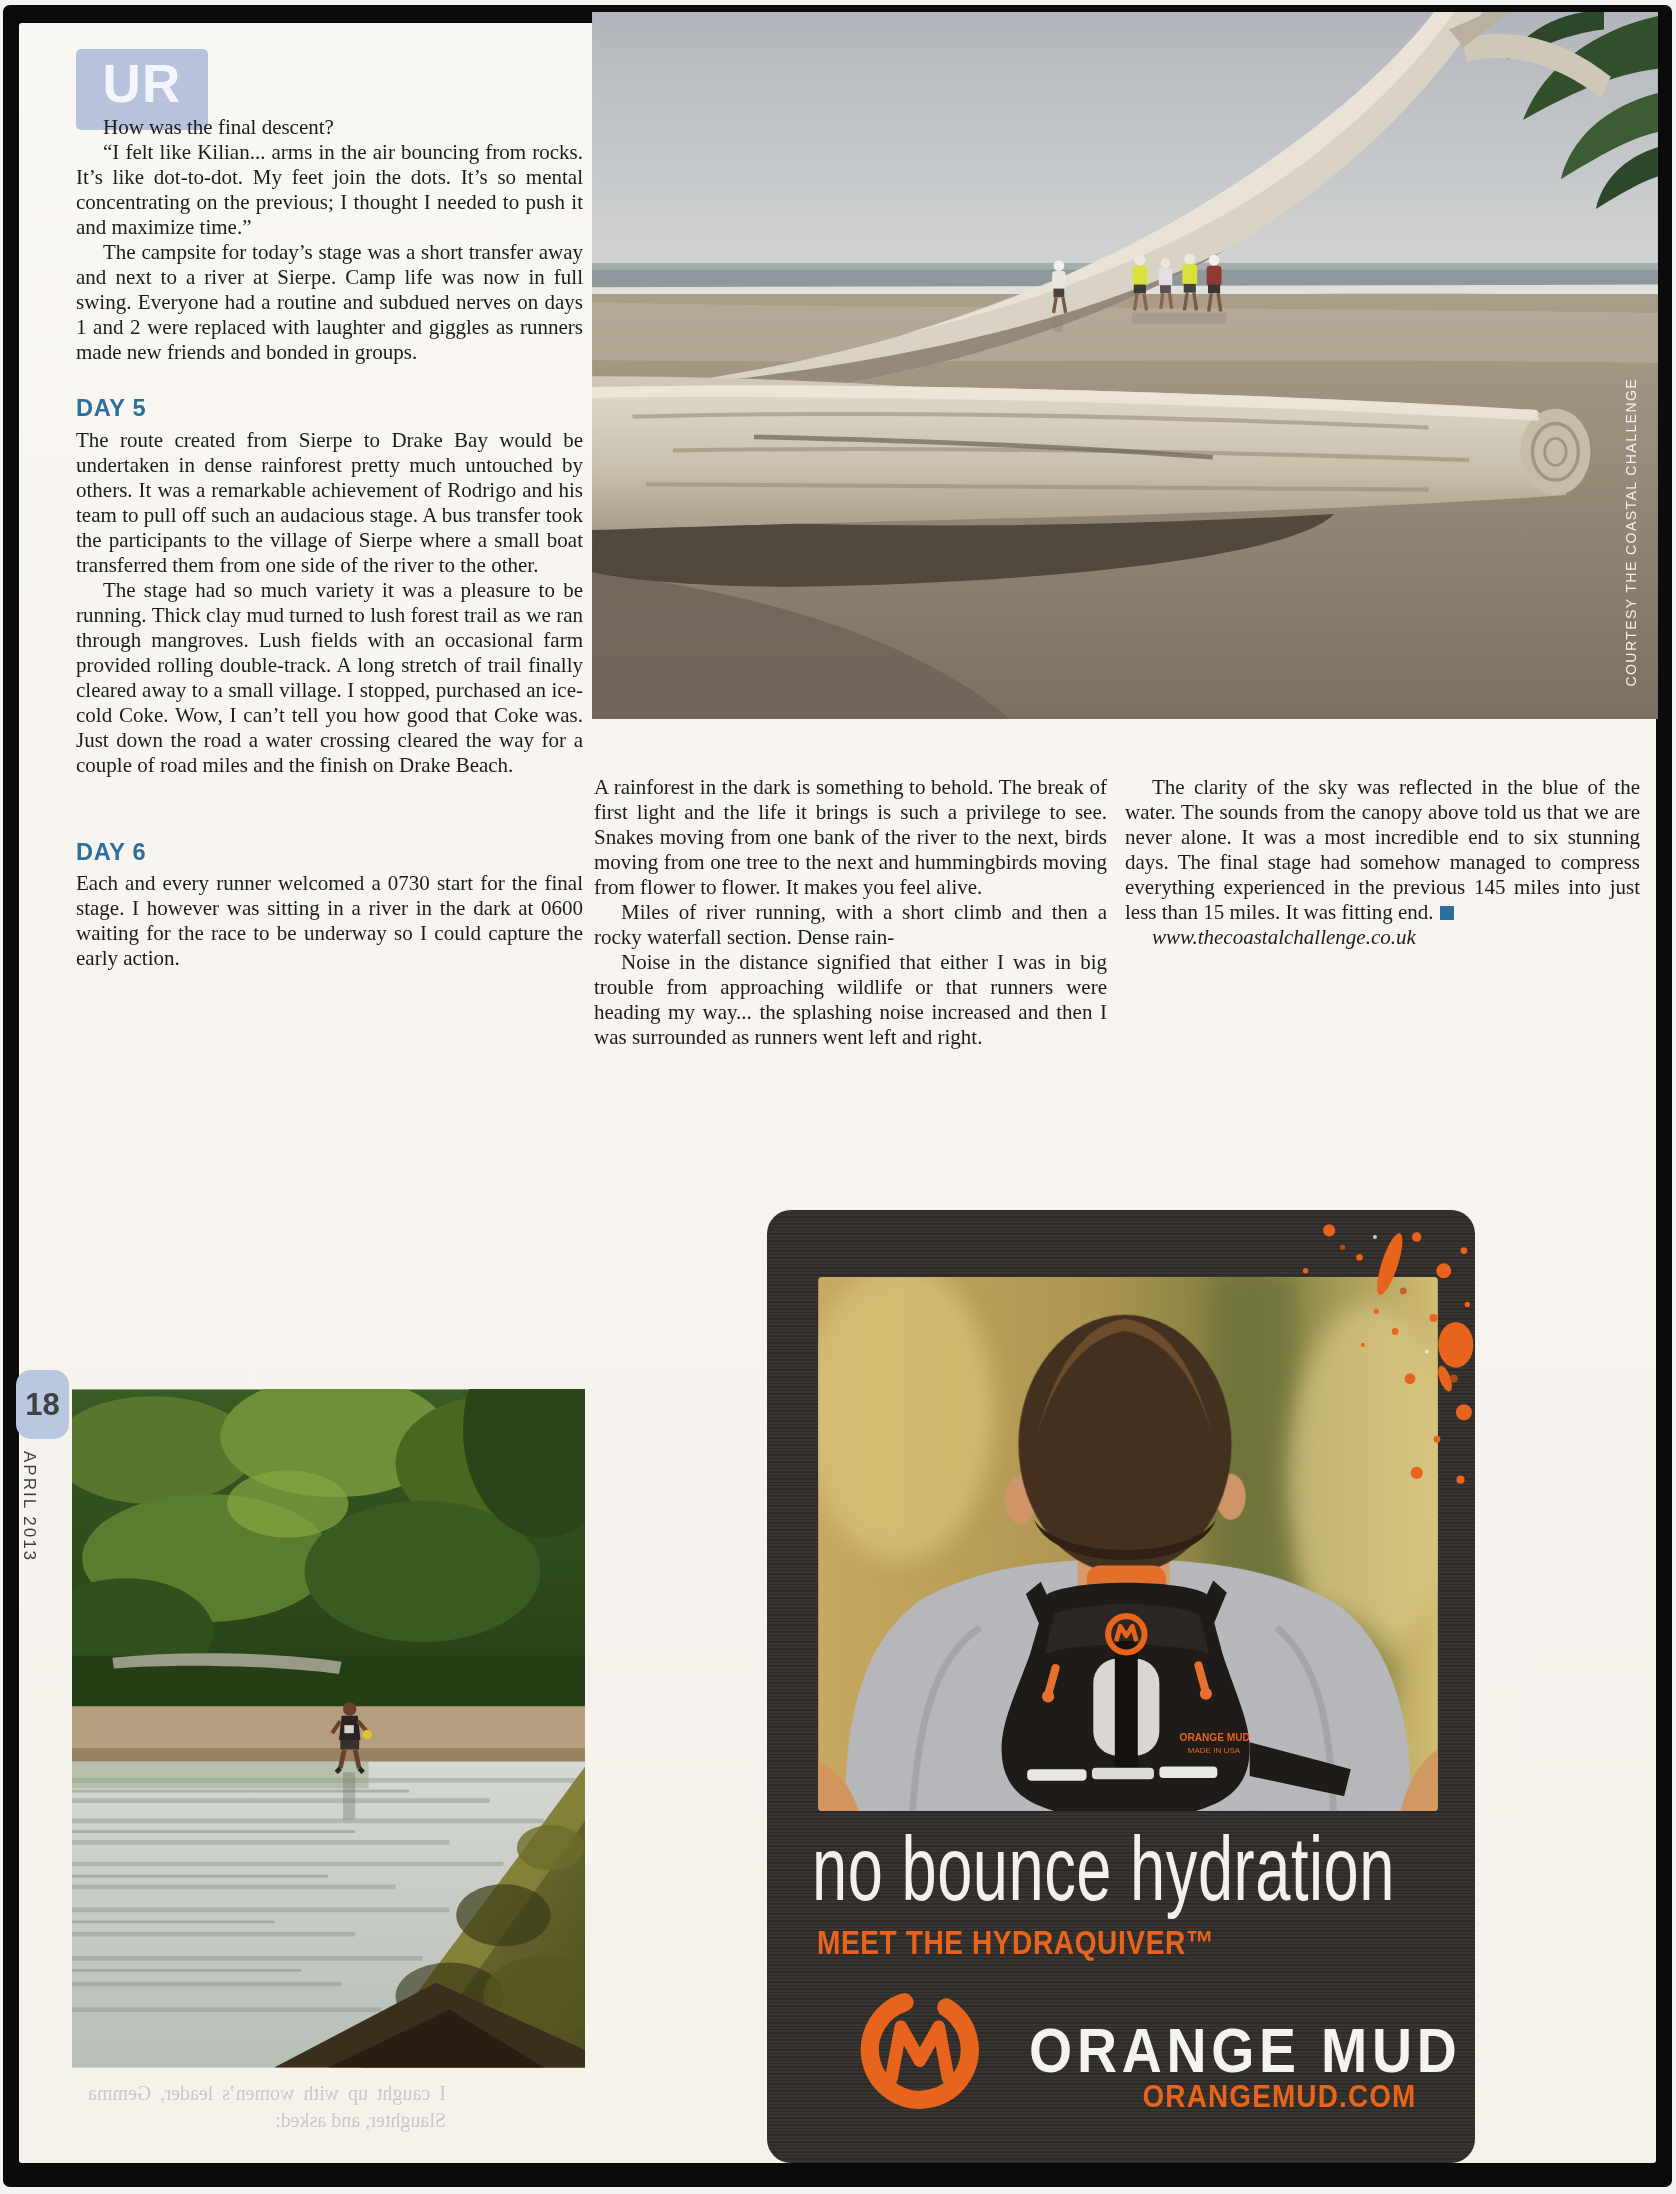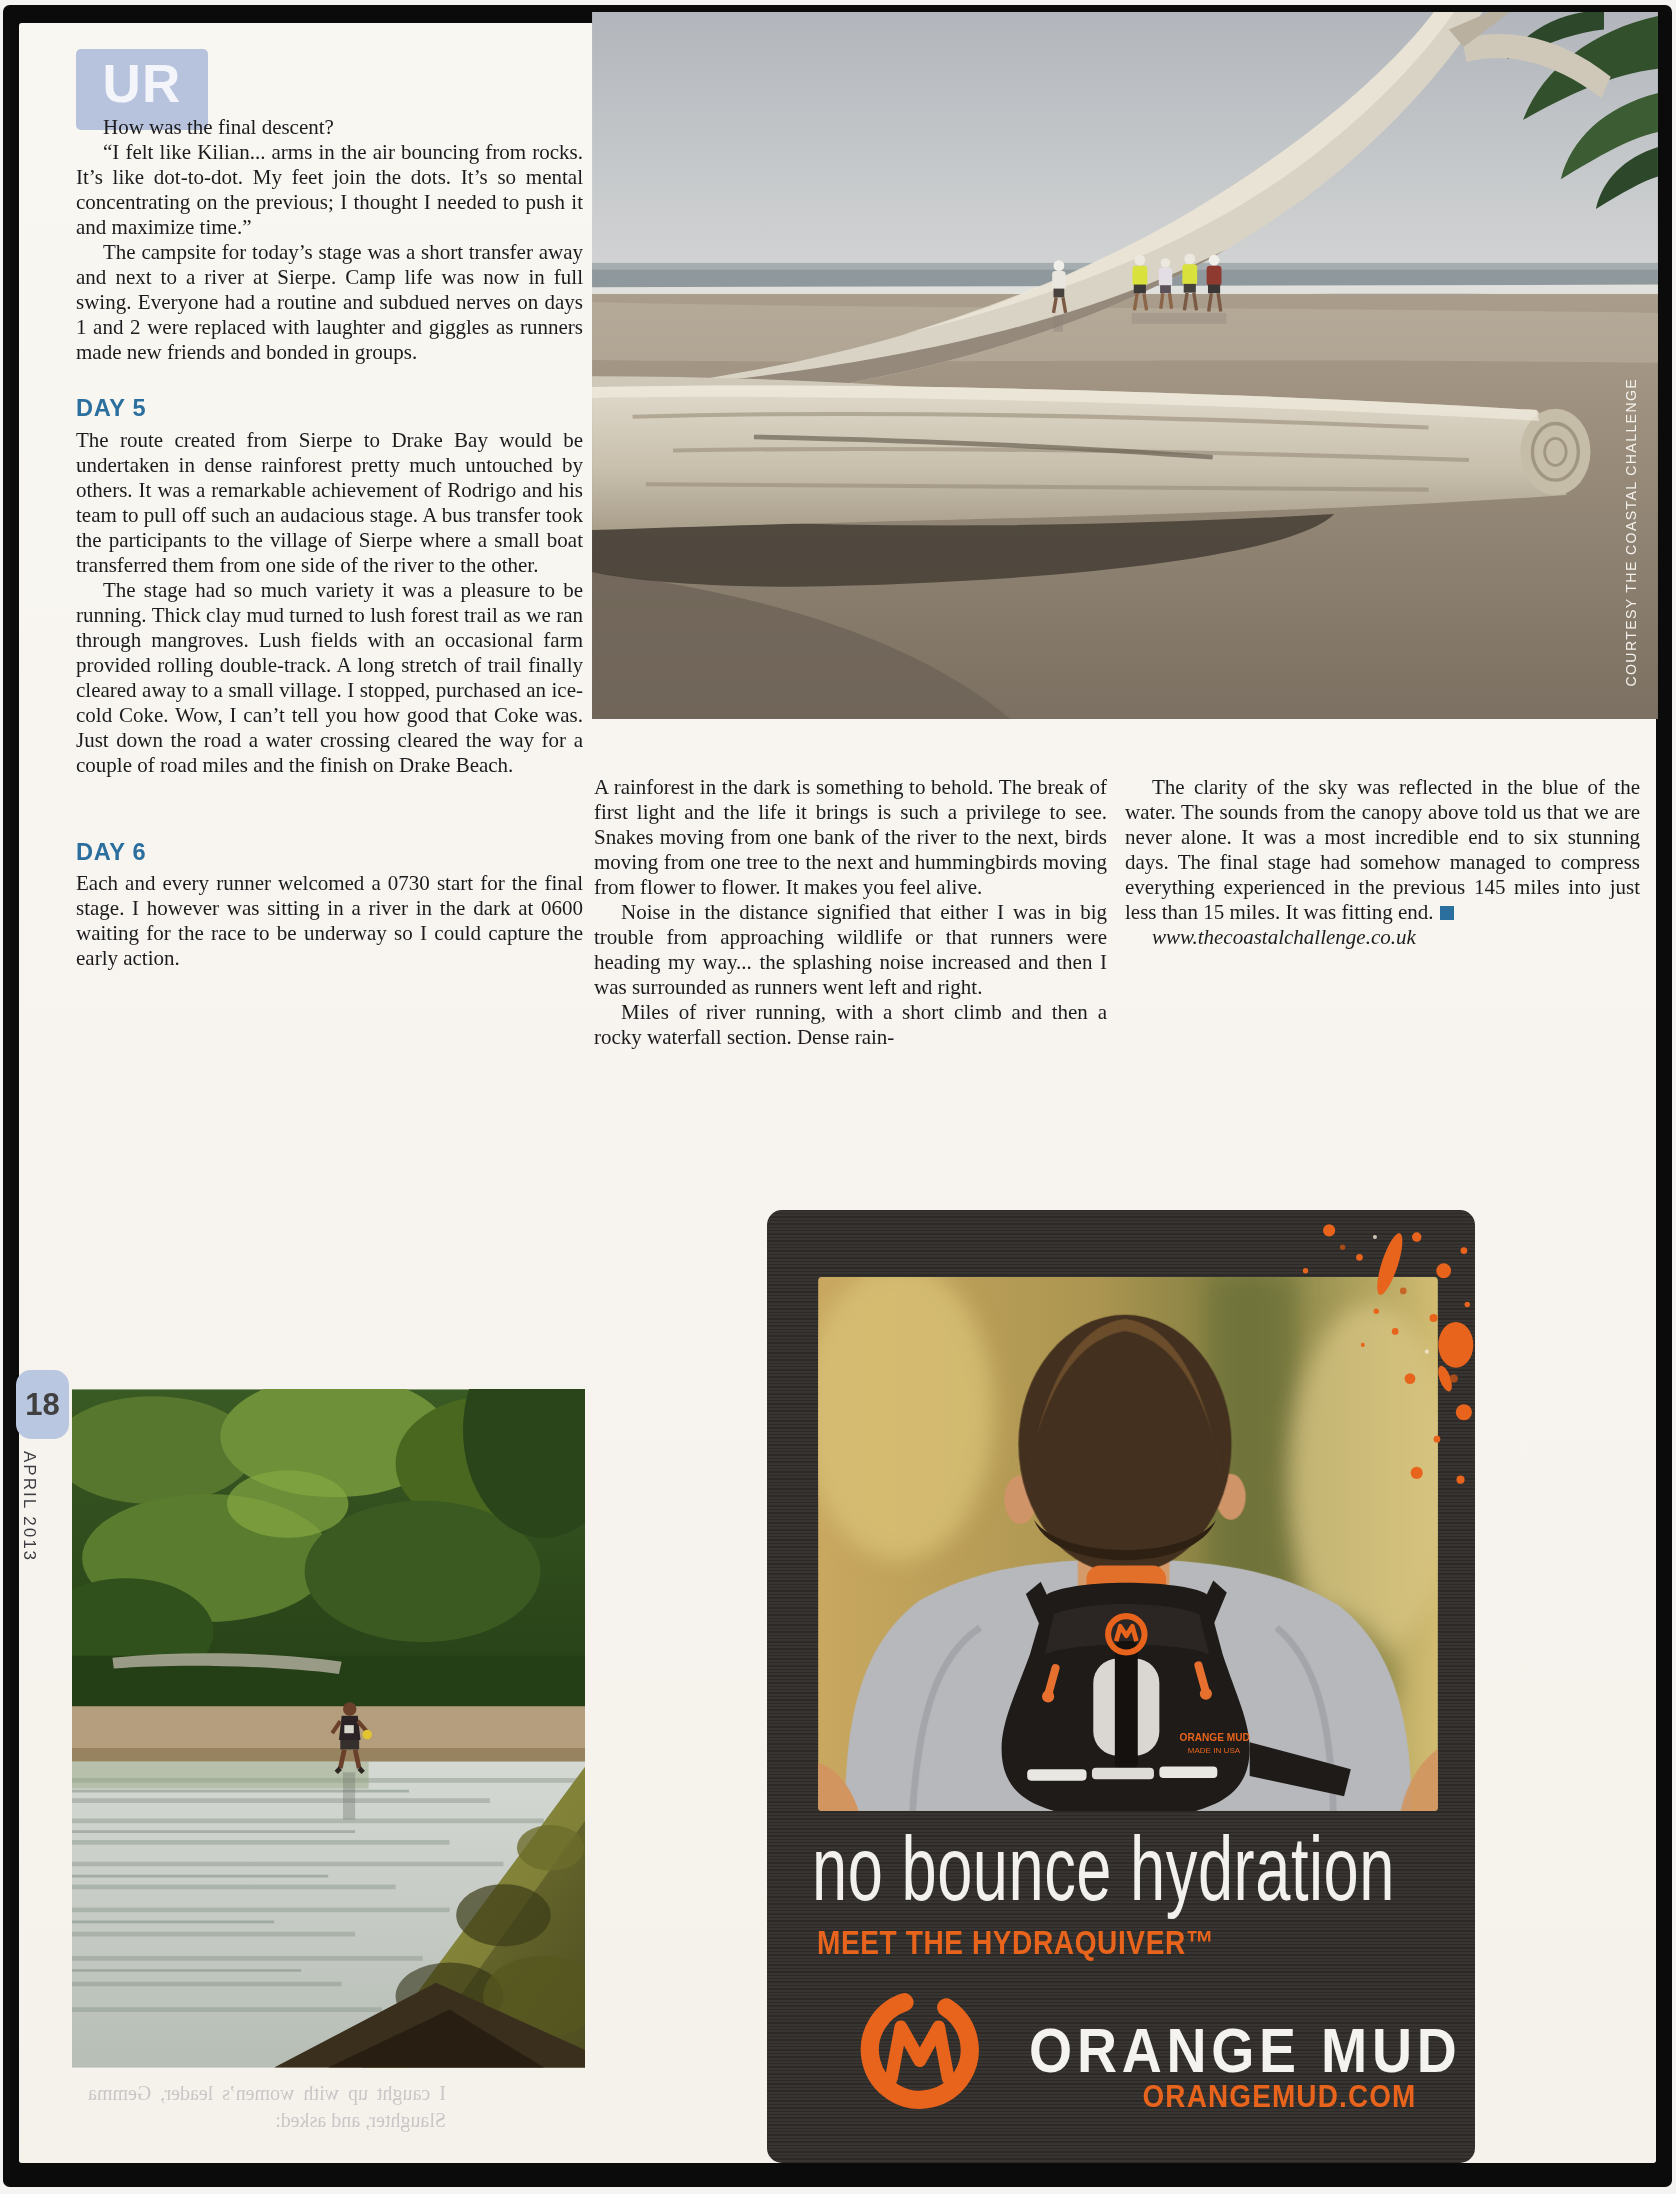--- a/index.html
+++ b/index.html
@@ -35,21 +35,21 @@
 
   
   .photo{position:absolute;overflow:hidden;}
   .photo svg{display:block;}
 
   
   .ghost{left:88px;top:2080px;width:358px;font-size:20px;line-height:27px;color:rgba(116,114,130,0.34);
          transform:scaleX(-1);text-align:justify;filter:blur(0.4px);}
 
   
-  .ad{left:767px;top:1210px;width:708px;height:953px;background:#33302d;border-radius:15px;
+  .ad{left:767px;top:1210px;width:708px;height:953px;background:#33302d;border-radius:24px;
       background-image:repeating-linear-gradient(0deg,rgba(0,0,0,.14) 0 1.3px,rgba(255,255,255,.02) 1.3px 3.4px);
       overflow:hidden;}
   .ad-photo{position:absolute;left:51px;top:67px;width:620px;height:534px;border-radius:4px;overflow:hidden;}
   .ad-headline{position:absolute;left:45px;top:607px;white-space:nowrap;}
   .ad-headline span{display:inline-block;font-family:"Liberation Sans",sans-serif;font-size:81px;
       color:#f2f1ee;transform:scale(0.78,1.12);transform-origin:left top;letter-spacing:0.7px;}
   .ad-subhead{position:absolute;left:50px;top:714px;white-space:nowrap;}
   .ad-subhead span{display:inline-block;font-family:"Liberation Sans",sans-serif;font-weight:bold;
       font-size:33px;color:#e8641c;transform:scaleX(0.85);transform-origin:left top;letter-spacing:0.7px;}
   .ad-brand{position:absolute;left:262px;top:804px;white-space:nowrap;}
@@ -175,22 +175,22 @@
     <p class="ind">The campsite for today’s stage was a short transfer away and next to a river at Sierpe. Camp life was now in full swing. Everyone had a routine and subdued nerves on days 1 and 2 were replaced with laughter and giggles as runners made new friends and bonded in groups.</p>
     <p class="day-h h-d5">DAY 5</p>
     <p>The route created from Sierpe to Drake Bay would be undertaken in dense rainforest pretty much untouched by others. It was a remarkable achievement of Rodrigo and his team to pull off such an audacious stage. A bus transfer took the participants to the village of Sierpe where a small boat transferred them from one side of the river to the other.</p>
     <p class="ind">The stage had so much variety it was a pleasure to be running. Thick clay mud turned to lush forest trail as we ran through mangroves. Lush fields with an occasional farm provided rolling double-track. A long stretch of trail finally cleared away to a small village. I stopped, purchased an ice-cold Coke. Wow, I can’t tell you how good that Coke was. Just down the road a water crossing cleared the way for a couple of road miles and the finish on Drake Beach.</p>
     <p class="day-h h-d6">DAY 6</p>
     <p>Each and every runner welcomed a 0730 start for the final stage. I however was sitting in a river in the dark at 0600 waiting for the race to be underway so I could capture the early action.</p>
   </div>
 
   <div class="col" style="left:594px;top:775px;width:513px;">
     <p>A rainforest in the dark is something to behold. The break of first light and the life it brings is such a privilege to see. Snakes moving from one bank of the river to the next, birds moving from one tree to the next and hummingbirds moving from flower to flower. It makes you feel alive.</p>
+    <p class="ind">Miles of river running, with a short climb and then a rocky waterfall section. Dense rain-</p>
     <p class="ind">Noise in the distance signified that either I was in big trouble from approaching wildlife or that runners were heading my way... the splashing noise increased and then I was surrounded as runners went left and right.</p>
-    <p class="ind">Miles of river running, with a short climb and then a rocky waterfall section. Dense rain-</p>
   </div>
 
   <div class="col" style="left:1125px;top:775px;width:515px;">
     <p class="ind"><span>The clarity of the sky was reflected in the blue of the water. The sounds from the canopy above told us that we are never alone. It was a most incredible end to six stunning days. The final stage had somehow managed to compress everything experienced in the previous 145 miles into just less than 15 miles. It was fitting end.</span><span class="endmark"></span></p>
     <p class="url-line">www.thecoastalchallenge.co.uk</p>
   </div>
 
   <div class="abs pg-badge">
     <span>18</span>
   </div>

